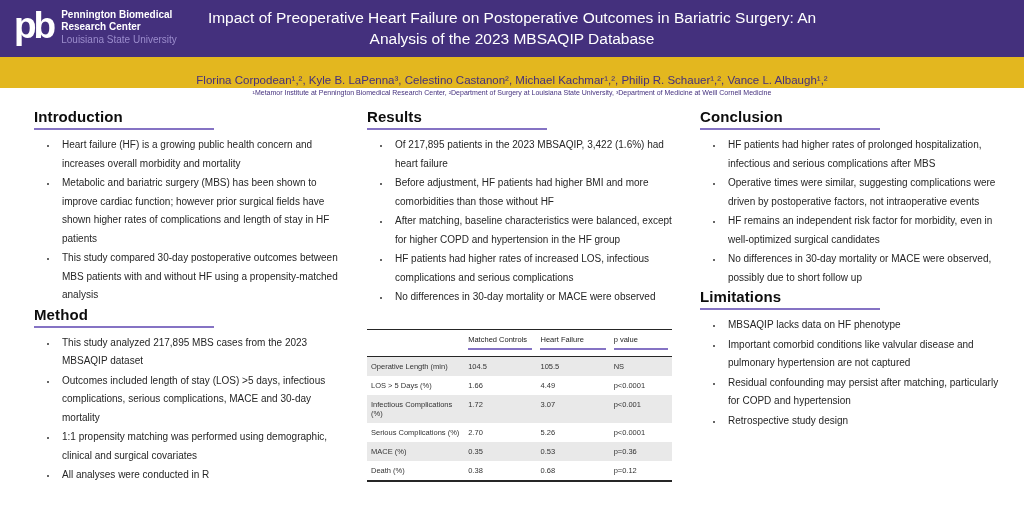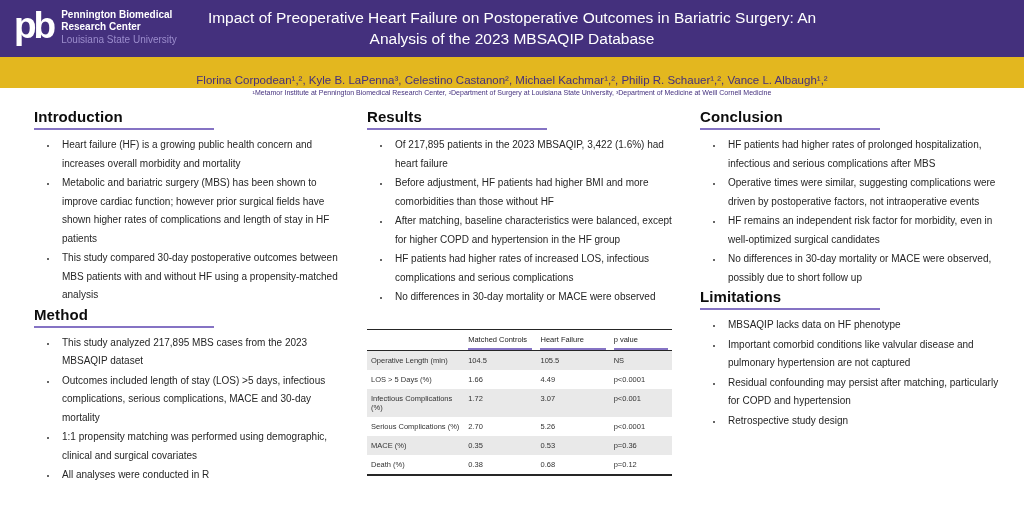--- a/index.html
+++ b/index.html
@@ -37,21 +37,21 @@
            padding-bottom:3px;margin-bottom:6px;}
   h2.mt{}
   ul.bullets{list-style:disc outside;padding-left:24px;}
   ul.bullets li{font-size:10px;line-height:1.85;color:#262626;padding-left:4px;margin-bottom:1px;}
   ul.bullets li::marker{color:#333;font-size:8px;}
 
   
   table.results-table{width:100%;border-collapse:separate;border-spacing:0;margin-top:22px;
         font-size:7.5px;color:#333;border-top:1.5px solid #262626;border-bottom:2px solid #262626;}
   th{text-align:left;font-weight:normal;vertical-align:top;padding:5px 4px 0 4px;color:#222;}
-  th .hdr-underline{display:block;padding-bottom:4px;border-bottom:2.5px solid var(--underline-purple);min-height:10px;}
+  th .hdr-underline{display:block;padding-bottom:4px;border-bottom:2.5px solid var(--underline-purple);margin-bottom:6px;min-height:10px;}
   th.labelcol .hdr-underline{border-bottom-color:transparent;}
   tbody tr:first-child td{border-top:1.5px solid #262626;}
   tbody tr:nth-child(odd){background:#e9e9e9;}
   td{padding:5px 4px;vertical-align:top;}
   td.rowlabel,th.labelcol{width:104px;}
   th.c2,td.c2{width:78px;}
   th.c3,td.c3{width:80px;}
   th.c4,td.c4{width:66px;}
 </style>
 </head>

